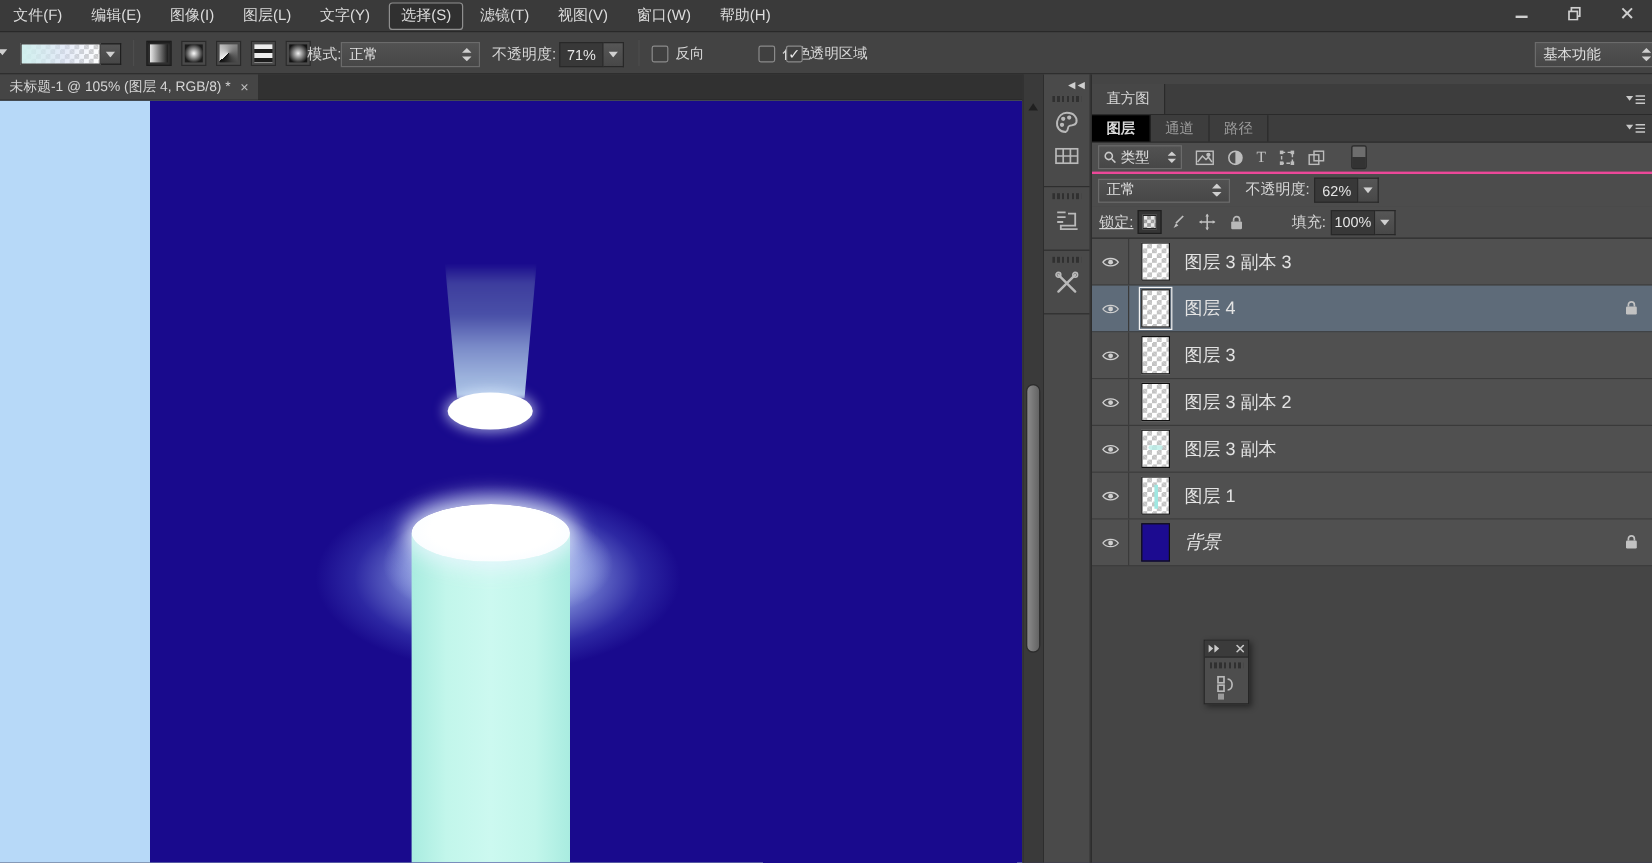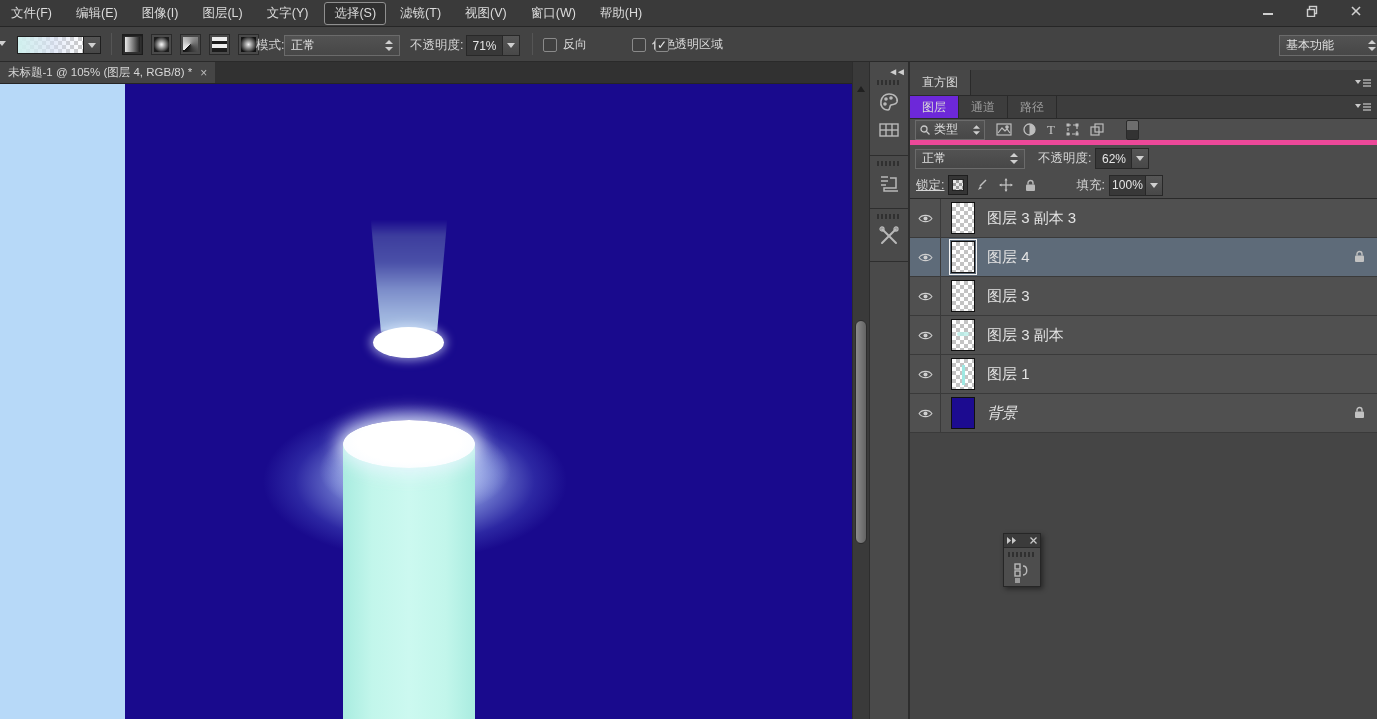--- a/index.html
+++ b/index.html
@@ -86,22 +86,22 @@
   .ribbed { height:5px; margin:2px 7px 6px; background:repeating-linear-gradient(90deg,#303030 0 2px,transparent 2px 4px); }
   .dock-icon { width:22px; height:22px; margin:6px auto; color:#b9b9b9; }
 
   
   #paneldock { flex:1; background:#454545; position:relative; border-left:1px solid #2d2d2d; }
   #histo-header { position:absolute; top:8px; left:0; right:0; height:26px; background:#3d3d3d; border-bottom:1px solid #2a2a2a; }
   .panel-tab { display:inline-flex; align-items:center; height:100%; padding:0 12px; font-size:12px; color:#d8d8d8; background:#474747; border-right:1px solid #2a2a2a;text-align:center; }
   .panel-menu { position:absolute; right:6px; top:8px; color:#c9c9c9; }
   #layers-tabs { position:absolute; top:34px; left:0; right:0; height:23px; background:#3d3d3d; border-bottom:1px solid #2a2a2a; display:flex; }
   #layers-tabs .panel-tab.inactive { background:transparent; color:#9c9c9c; }
-  #layers-tabs .panel-tab.active { background:#6d28d9; }
-  #filter-row { position:absolute; top:57px; left:0; right:0; height:26px; background:#4e4e4e; border-bottom:5px solid #ec4899; display:flex; align-items:center; }
+  #layers-tabs .panel-tab.active { background:#000000;font-weight:bold; }
+  #filter-row { position:absolute; top:57px; left:0; right:0; height:26px; background:#4e4e4e; border-bottom:2px solid #ec4899; display:flex; align-items:center; }
   #type-dd { margin-left:5px; width:70px; height:20px; font-size:12px; gap:4px; padding:0 4px; }
   .filter-icon { margin-left:11px; color:#bdbdbd; }
   #filter-toggle { margin-left:22px; width:13px; height:20px; border:1px solid #2a2a2a; border-radius:2px; background:linear-gradient(#6d6d6d 0 48%, #333 48%); }
   #blend-row { position:absolute; top:83px; left:0; right:0; height:27px; background:#4c4c4c; display:flex; align-items:center; }
   #blend-dd { margin-left:5px; width:110px; height:20px; }
   #lock-row { position:absolute; top:110px; left:0; right:0; height:27px; background:#4c4c4c; border-bottom:1px solid #2a2a2a; display:flex; align-items:center; }
   .inline-label { font-size:12.5px; color:#d6d6d6; }
   .lockbtn { width:20px; height:20px; border:1px solid transparent; display:flex; align-items:center; justify-content:center; margin-left:4px; color:#c0c0c0; }
   .lockbtn.pressed { background:#353535; border-color:#1e1e1e; }
   .checker12 { width:12px; height:12px; border:1px solid #222;
@@ -480,20 +480,30 @@
         <div class="eyecell">
           <svg width="15" height="11" viewBox="0 0 16 12">
               <path d="M1 6 C4 1.5 12 1.5 15 6 C12 10.5 4 10.5 1 6 Z" fill="none" stroke="#cfcfcf" stroke-width="1.2"></path>
               <circle cx="8" cy="6" r="2.2" fill="#cfcfcf"></circle>
             </svg>
         </div>
         <div class="thumb"></div>
         <span class="lname">图层 3</span>
       </div>
 
+      <div class="lrow">
+        <div class="eyecell">
+          <svg width="15" height="11" viewBox="0 0 16 12">
+              <path d="M1 6 C4 1.5 12 1.5 15 6 C12 10.5 4 10.5 1 6 Z" fill="none" stroke="#cfcfcf" stroke-width="1.2"></path>
+              <circle cx="8" cy="6" r="2.2" fill="#cfcfcf"></circle>
+            </svg>
+        </div>
+        <div class="thumb"></div>
+        <span class="lname">图层 3 副本 2</span>
+      </div>
 
       <div class="lrow">
         <div class="eyecell">
           <svg width="15" height="11" viewBox="0 0 16 12">
               <path d="M1 6 C4 1.5 12 1.5 15 6 C12 10.5 4 10.5 1 6 Z" fill="none" stroke="#cfcfcf" stroke-width="1.2"></path>
               <circle cx="8" cy="6" r="2.2" fill="#cfcfcf"></circle>
             </svg>
         </div>
         <div class="thumb">
             <span class="cyan-smudge"></span>

